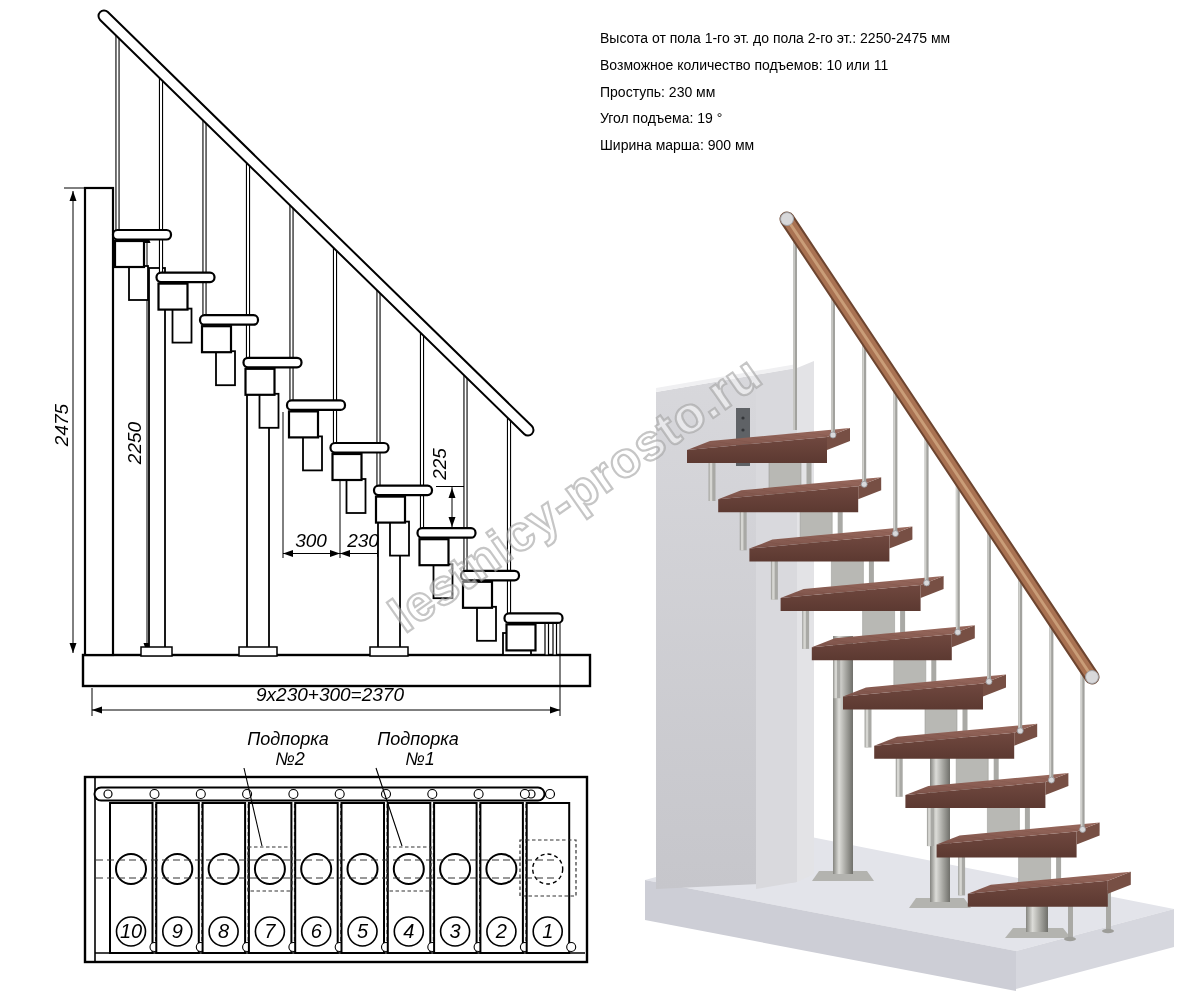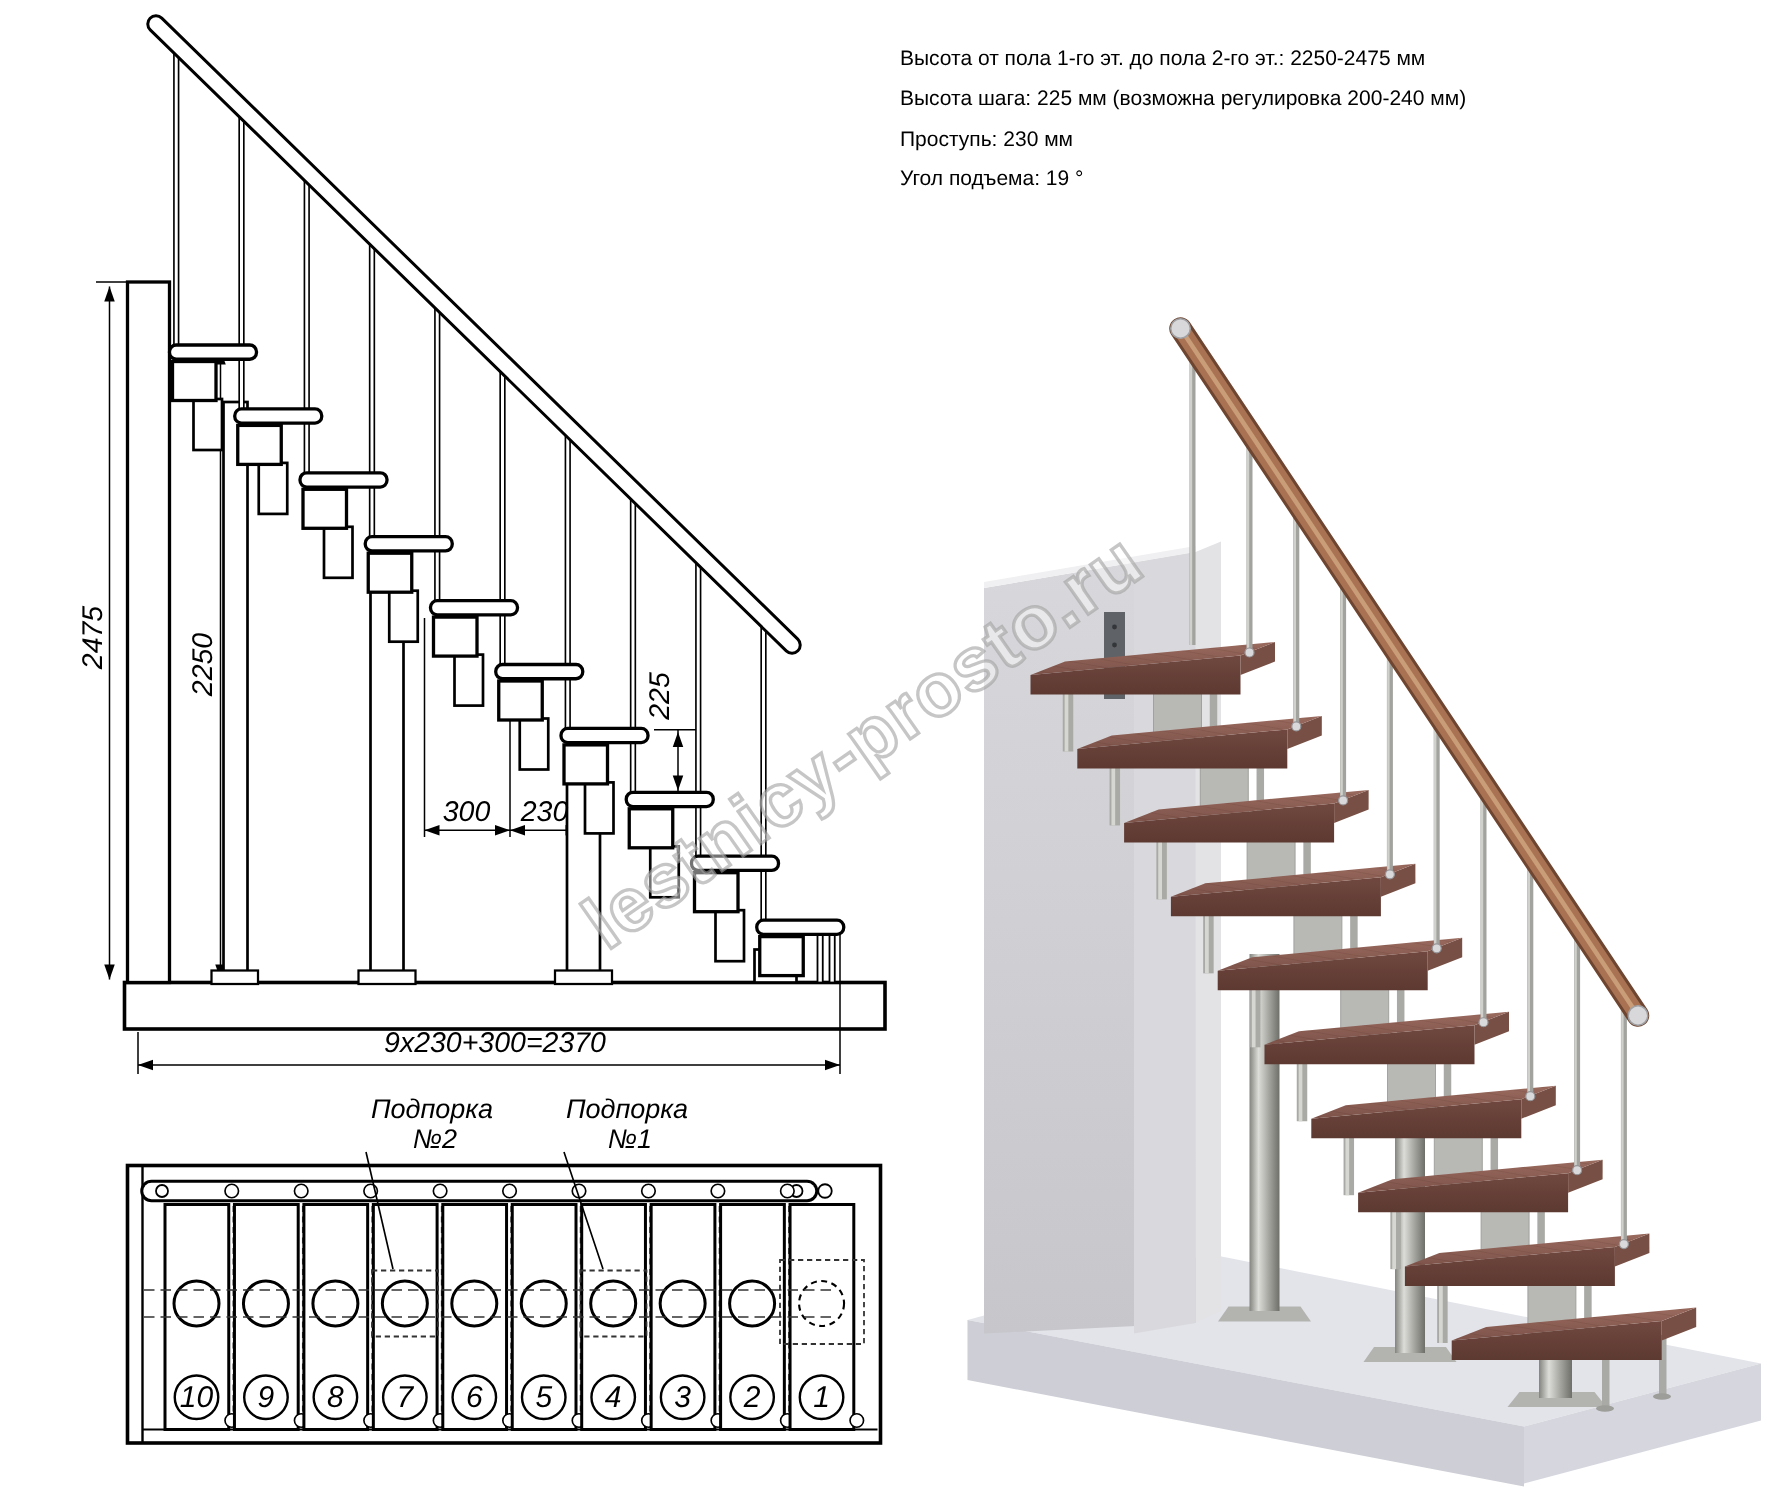--- a/index.html
+++ b/index.html
@@ -13,23 +13,24 @@
   text.dim{font-style:italic;font-size:19px;fill:#000;font-family:"Liberation Sans",sans-serif;}
   text.lbl{font-style:italic;font-size:18px;fill:#000;font-family:"Liberation Sans",sans-serif;}
 </style>
 </head>
 <body>
 
 <div class="canvas">
 
   <div class="specs">
     <div>Высота от пола 1-го эт. до пола 2-го эт.: 2250-2475 мм</div>
-    <div>Высота шага: 225 мм (возможна регулировка 200-240 мм)</div>
+    <div>Возможное количество подъемов: 10 или 11</div>
     <div>Проступь: 230 мм</div>
     <div>Угол подъема: 19 °</div>
+    <div>Ширина марша: 900 мм</div>
   </div>
 
   <svg class="drawing-svg" width="1191" height="993" viewBox="0 0 1191 993">
     <defs>
       <linearGradient id="woodTop" x1="0" y1="0" x2="0" y2="1">
         <stop offset="0" stop-color="#9a6a5e"></stop>
           <stop offset="1" stop-color="#7d534a"></stop>
       </linearGradient>
       <linearGradient id="woodFront" x1="0" y1="0" x2="0" y2="1">
         <stop offset="0" stop-color="#70483f"></stop>

